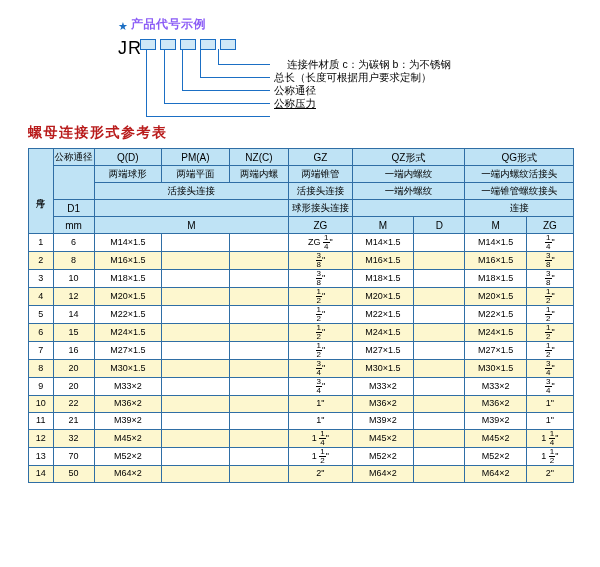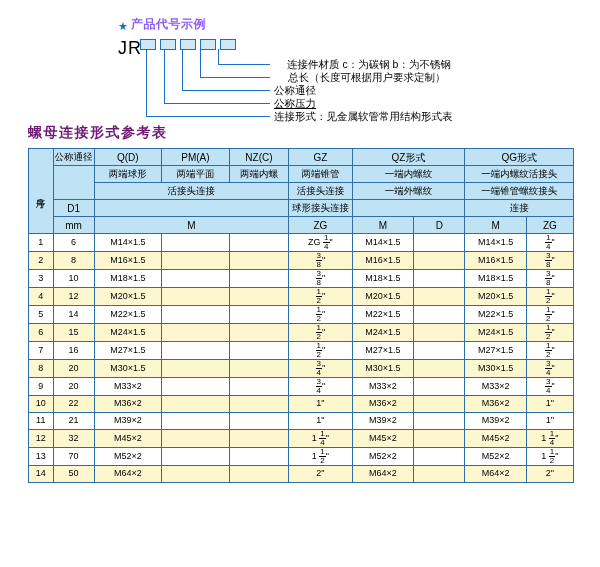--- a/index.html
+++ b/index.html
@@ -23,21 +23,21 @@
 
   
   .vline{position:absolute;width:1px;background:#1b6fc4;}
   .hline{position:absolute;height:1px;background:#1b6fc4;}
 
   .lbl{position:absolute;font-size:10.5px;white-space:nowrap;}
 
   
   .sec-title{
     position:absolute;left:28px;top:124px;
-    font-size:14px;font-weight:bold;color:#701a75;
+    font-size:14px;font-weight:bold;color:#b91c1c;
     letter-spacing:1.5px;
   }
 
   
   table.main{
     position:absolute;left:28px;top:148px;
     width:546px;
     border-collapse:collapse;
     font-size:9px;
     table-layout:fixed;
@@ -91,24 +91,23 @@
   <div class="vline" style="left:200px;top:49px;height:28px;"></div>
   <div class="vline" style="left:218px;top:49px;height:15px;"></div>
 
   <div class="hline" style="left:218px;top:64px;width:52px;"></div>
   <div class="hline" style="left:200px;top:77px;width:70px;"></div>
   <div class="hline" style="left:182px;top:90px;width:88px;"></div>
   <div class="hline" style="left:164px;top:103px;width:106px;"></div>
   <div class="hline" style="left:146px;top:116px;width:124px;"></div>
 
   <span class="lbl" style="left:274px;top:58px;margin-left:13px;">连接件材质  c：为碳钢  b：为不锈钢</span>
-  <span class="lbl" style="left:288px;top:71px;">总长（长度可根据用户要求定制）</span>
+  <span class="lbl" style="left:274px;top:71px;">总长（长度可根据用户要求定制）</span>
   <span class="lbl" style="left:274px;top:84px;">公称通径</span>
   <span class="lbl" style="left:274px;top:97px;text-decoration:underline;">公称压力</span>
-  <span class="lbl" style="left:274px;top:110px;">连接形式：见金属软管常用结构形式表</span>
 </div>
 
 <div class="sec-title">螺母连接形式参考表</div>
 
 <table class="main">
   <colgroup>
     <col class="c-idx">
       <col class="c-dn">
       <col class="c-q">
       <col class="c-p">

